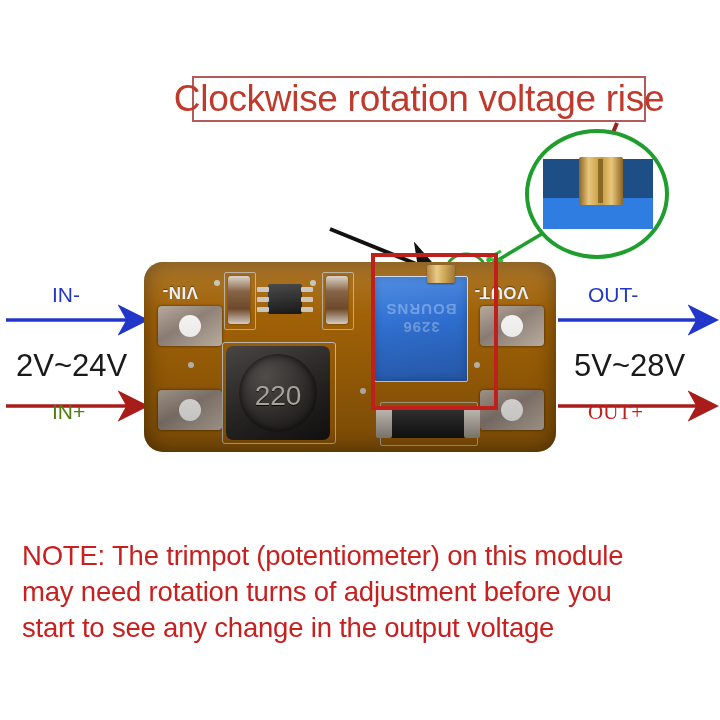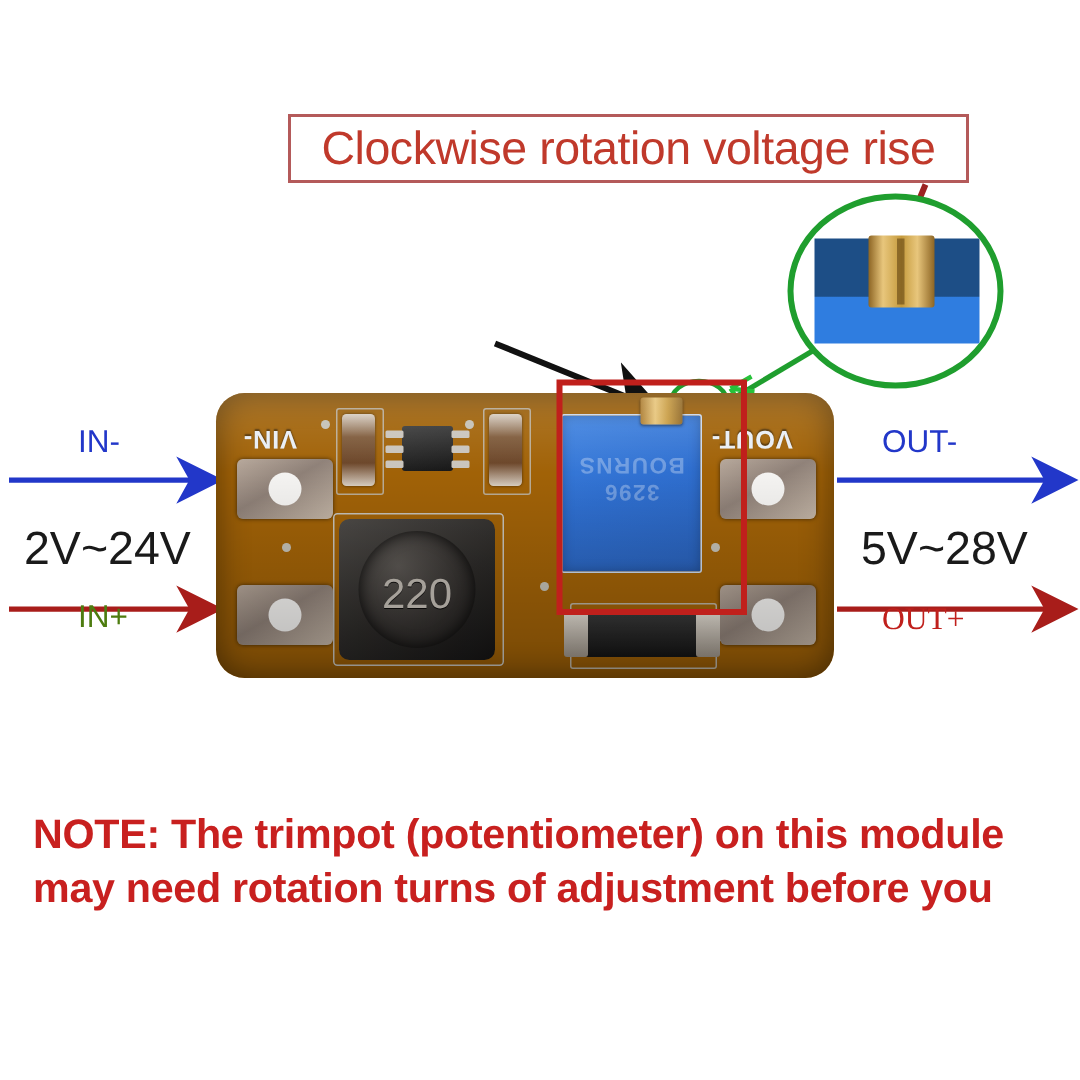--- a/index.html
+++ b/index.html
@@ -17,21 +17,21 @@
     position:absolute;
     background:#ffffff;
     display:flex;align-items:center;justify-content:center;
     white-space:nowrap;
     box-sizing:border-box;
   }
   #clockwise-box{
     left:192px;top:76px;width:454px;height:46px;
     border:2px solid #b45a5a;
     color:#c0392b;
-    font-size:31px;
+    font-size:37px;
     letter-spacing:-0.3px;
   }
   #potentiometer-box{
     left:60px;top:184px;width:438px;height:44px;
     border:2px solid #6e6e6e;
     color:#111111;
     font-size:30px;
     letter-spacing:-0.3px;
   }
 
@@ -44,21 +44,21 @@
 
   .range-label{position:absolute;white-space:nowrap;font-size:31px;color:#1a1a1a;}
   #in-range {left:16px; top:348px;}
   #out-range{left:574px;top:348px;}
 
   
   #note-block{
     position:absolute;left:22px;top:538px;width:676px;
     color:#c8201f;
     font-size:27.5px;
-    font-weight:bold;
+    font-weight:normal;
     line-height:1.30;
     letter-spacing:-0.2px;
   }
   #note-block div{white-space:nowrap;}
 
   
   #pcb{
     position:absolute;left:144px;top:262px;width:412px;height:190px;
     border-radius:19px;
     background:
@@ -312,15 +312,16 @@
 
   <div id="inset-circle">
     <div id="inset-photo">
       <div id="inset-screw"></div>
     </div>
   </div>
 
   <div id="note-block">
     <div>NOTE: The trimpot (potentiometer) on this module</div>
     <div>may need rotation turns of adjustment before you</div>
+    <div>start to see any change in the output voltage</div>
   </div>
 
 </div>
 
 </body></html>

